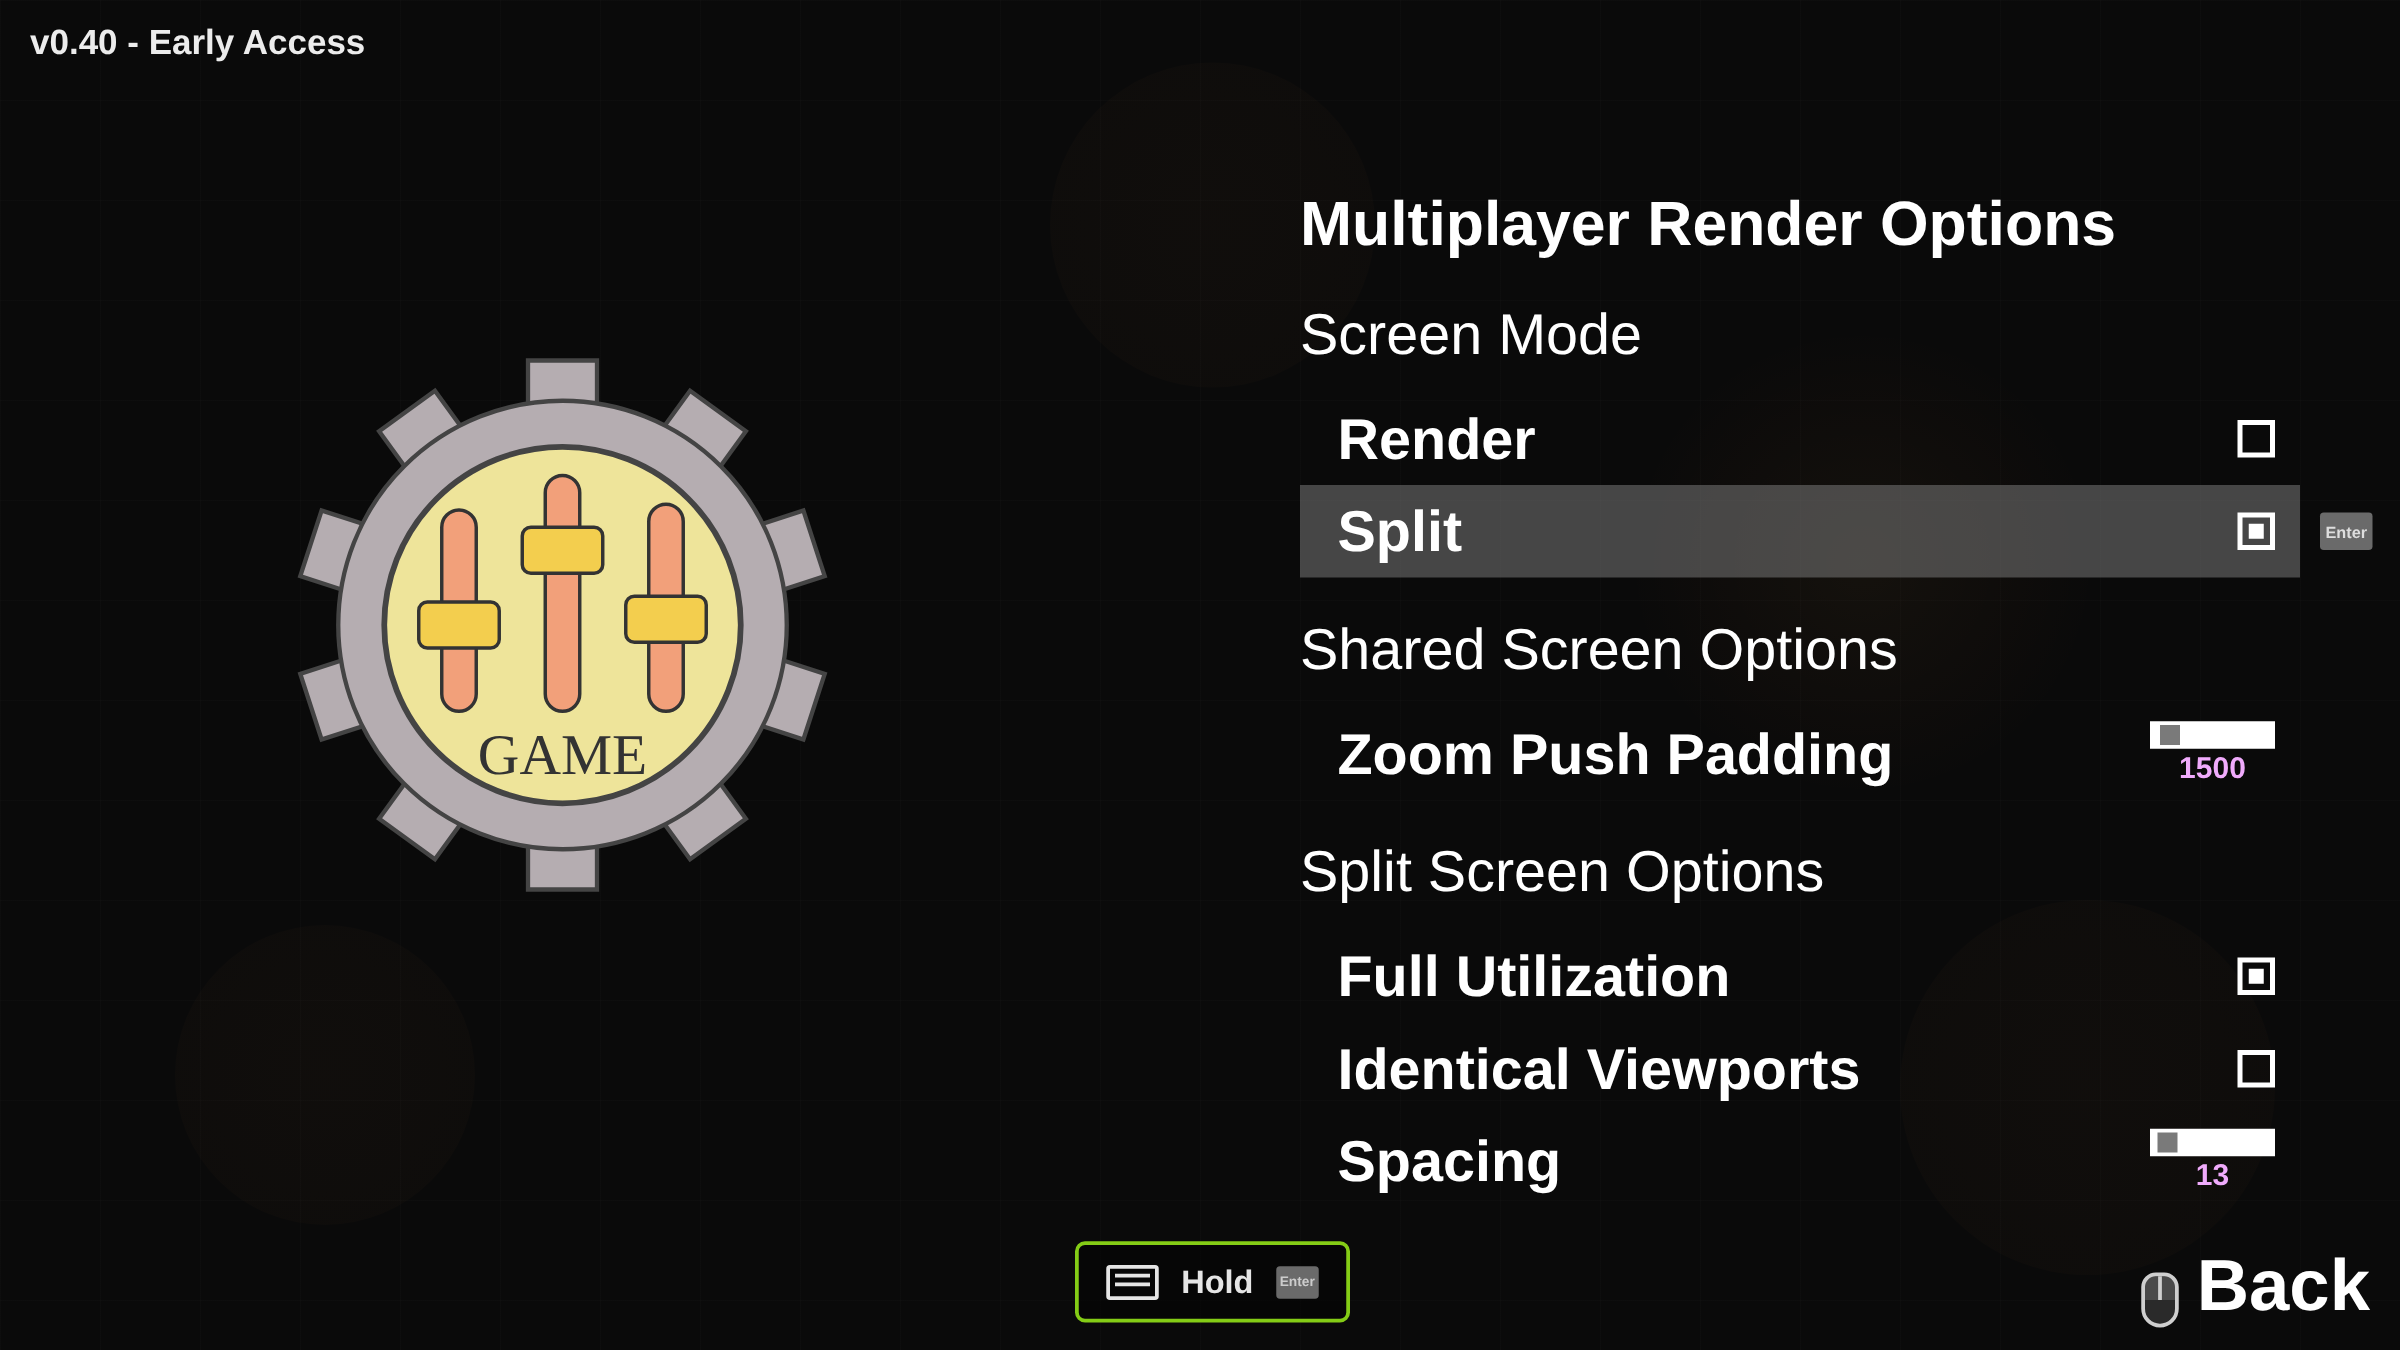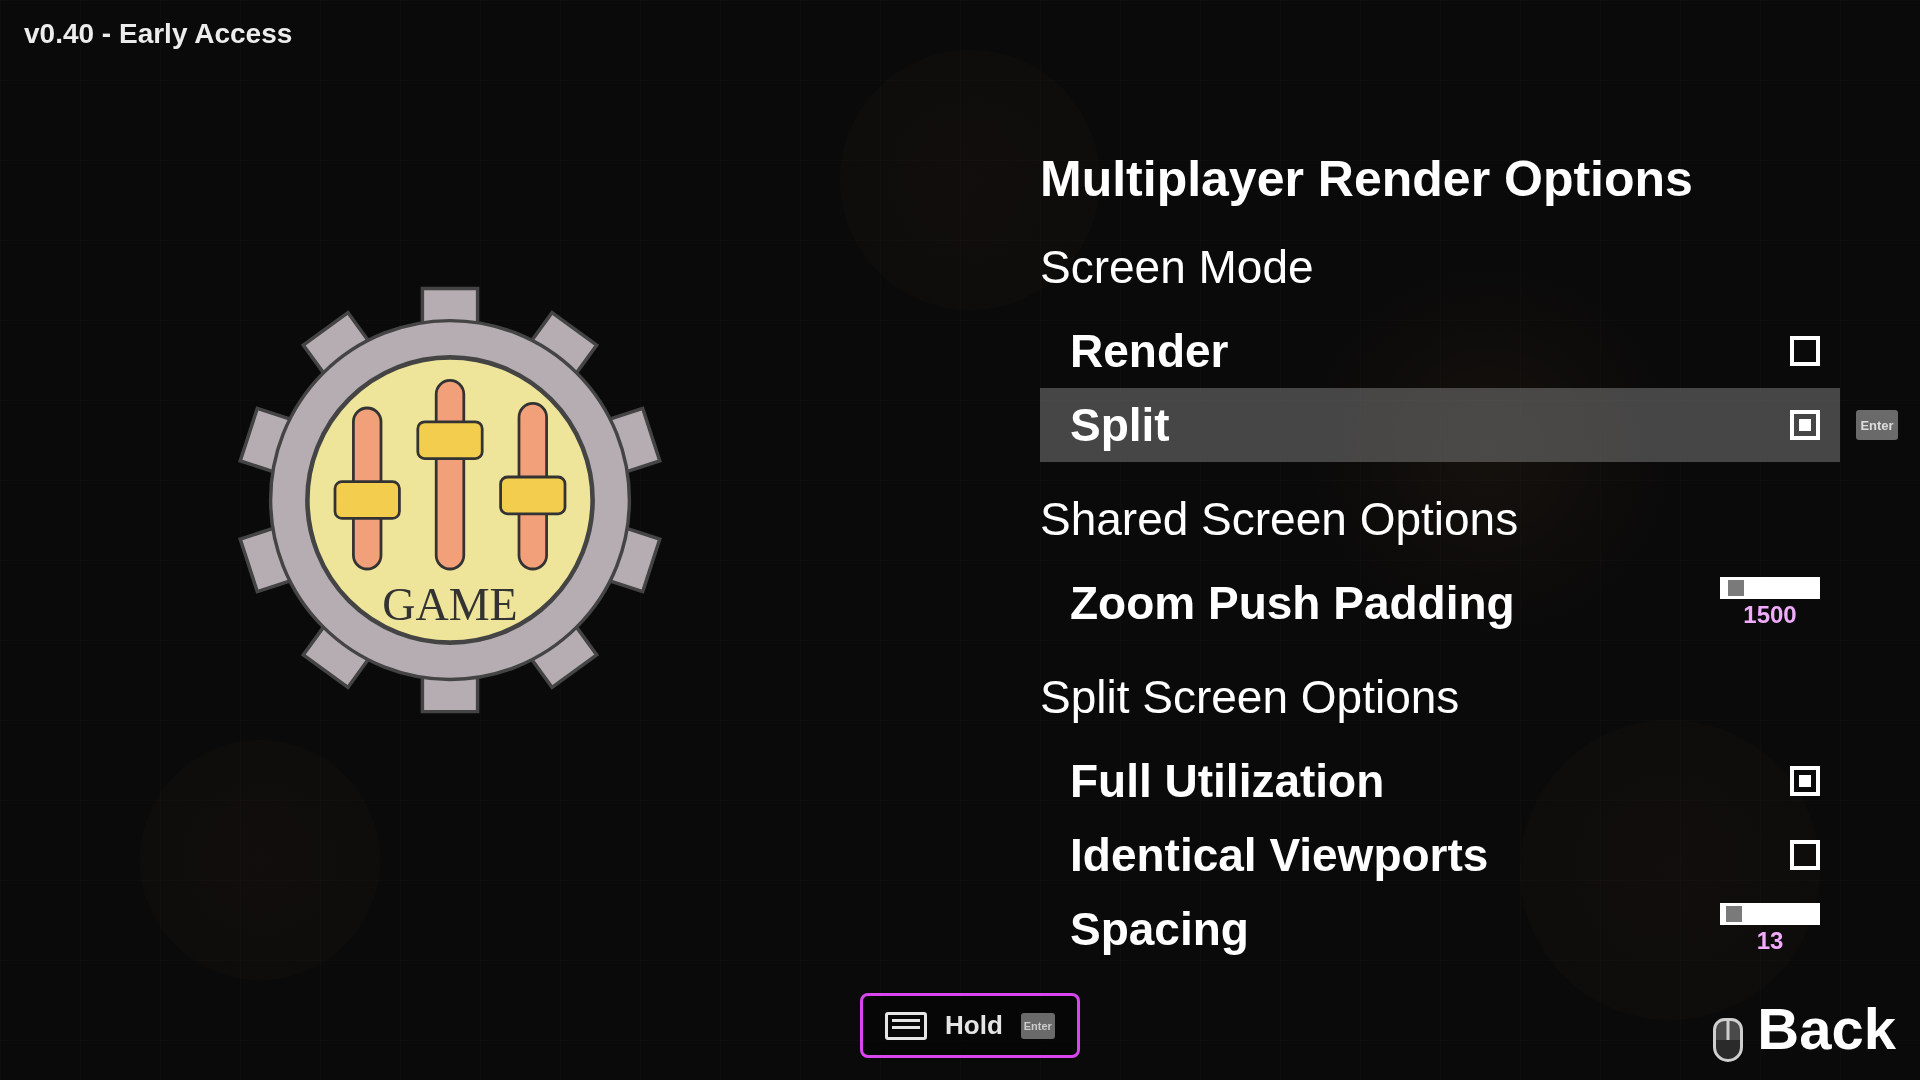--- a/index.html
+++ b/index.html
@@ -147,21 +147,21 @@
     font-weight: 600;
     color: #ddd;
   }
   
   
   .hold-hint {
     position: absolute;
     left: 860px;
     bottom: 22px;
     padding: 14px 22px;
-    border: 3px solid #d946ef;
+    border: 3px solid #84cc16;
     border-radius: 8px;
     display: flex;
     align-items: center;
     gap: 18px;
     background: rgba(0,0,0,0.4);
   }
   .kbd-icon {
     width: 42px;
     height: 28px;
     border: 3px solid #e5e5e5;

